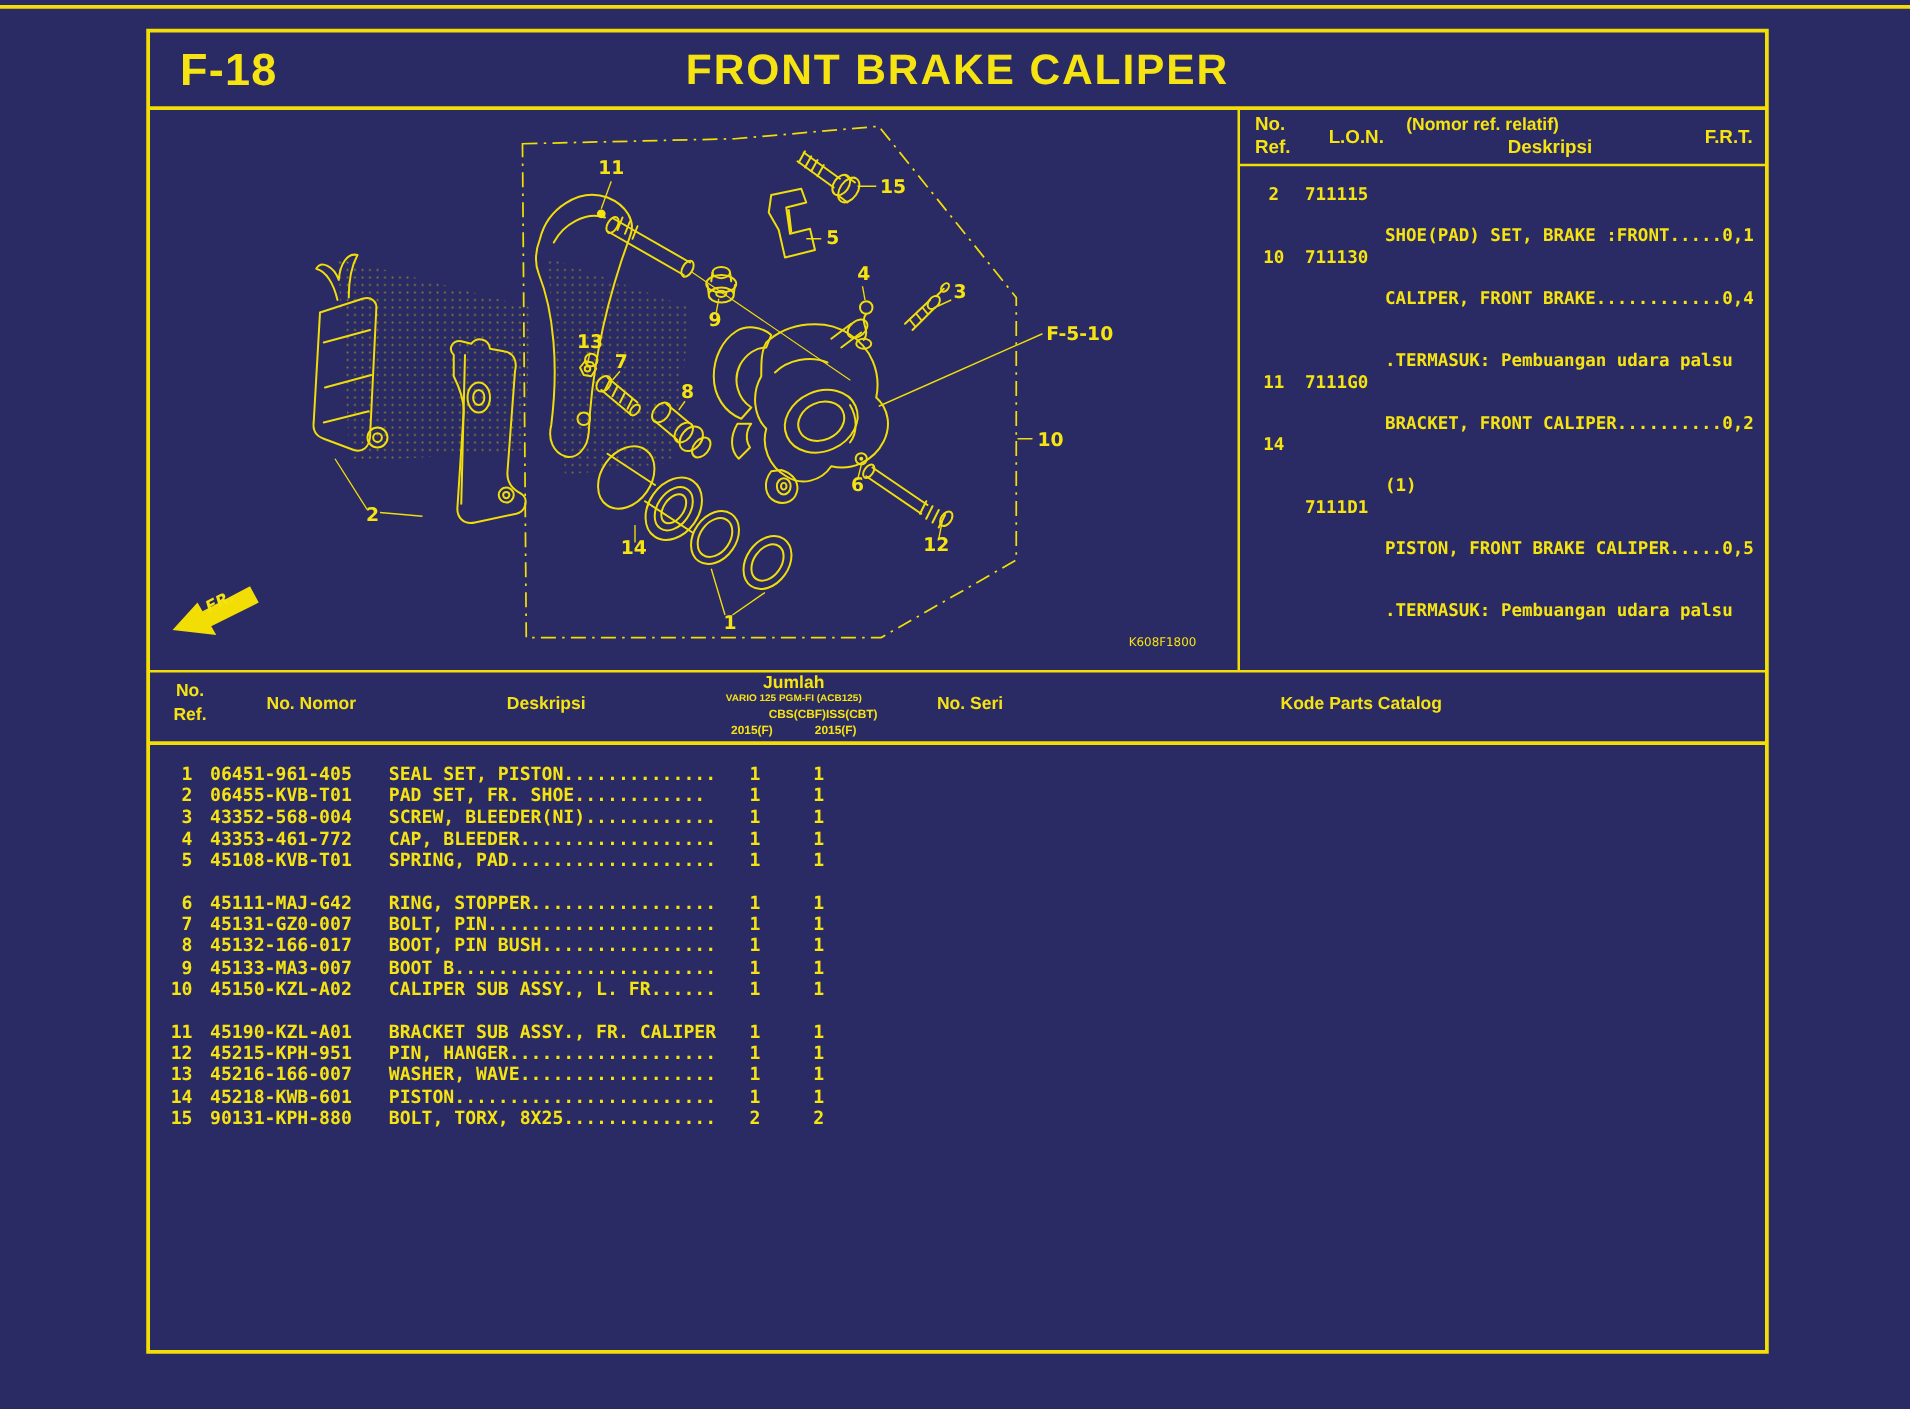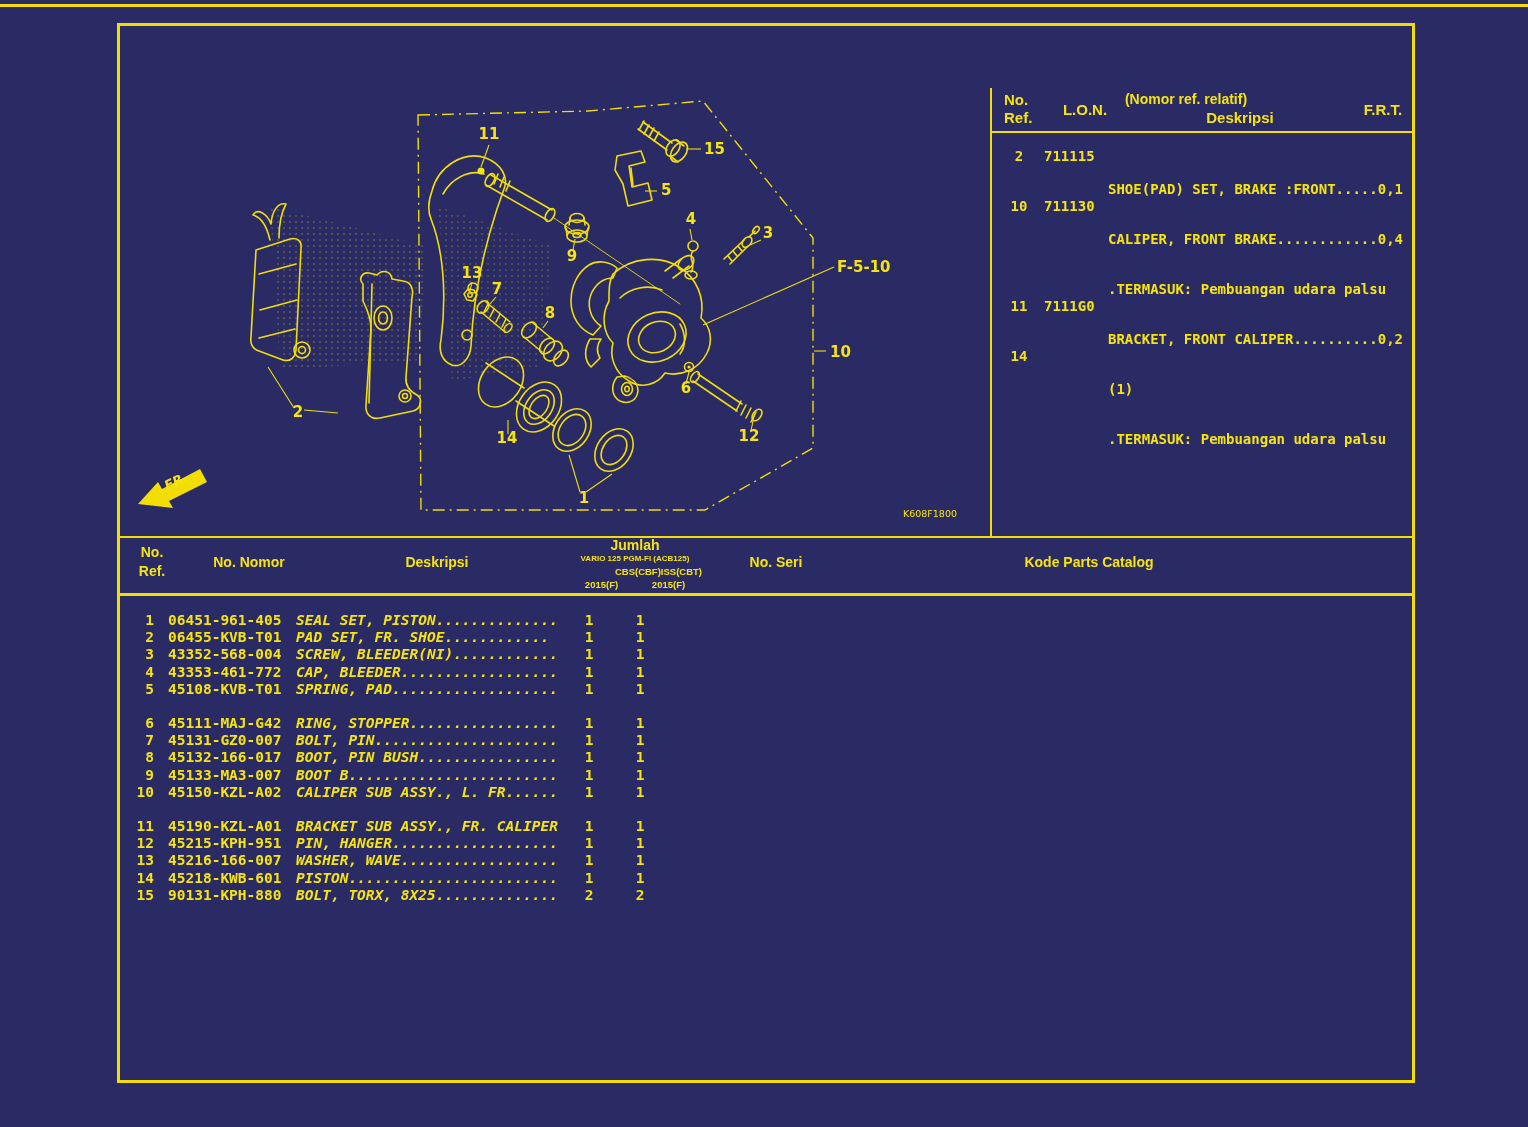--- a/index.html
+++ b/index.html
@@ -36,32 +36,36 @@
   .ph-jumlah .jl3{font-size:9.5px;display:flex;justify-content:flex-end;}
   .ph-jumlah .jl4{font-size:9.5px;display:flex;justify-content:space-around;margin-top:0;}
   .ph-noseri{left:586px;top:16px;width:140px;}
   .ph-kode{left:849px;top:16px;width:240px;}
   .ptable-rows{position:absolute;left:0;top:570px;width:100%;padding-top:16px;
                font-family:"DejaVu Sans Mono",monospace;font-weight:bold;font-size:14.5px;line-height:17.2px;}
   .prow{display:flex;white-space:pre;}
   .prow.gap{margin-top:17px;}
   .pref{width:34px;text-align:right;flex:none;}
   .ppart{width:120px;margin-left:14px;flex:none;}
-  .pdesc{width:270px;margin-left:8px;flex:none;font-style:italic;}
+  .pdesc{width:270px;margin-left:23px;flex:none;}
   .pq1{width:46px;text-align:center;flex:none;}
   .pq2{width:56px;text-align:center;flex:none;}
 </style>
 </head>
 <body>
 
 <div class="screen">
   <div class="topline"></div>
 
   <div class="frame">
 
+    <div class="titlebar">
+      <span class="pcode">F-18</span>
+      <span class="ptitle">FRONT BRAKE CALIPER</span>
+    </div>
 
     <svg class="diagram" viewBox="0 0 870 448" width="870" height="448">
       <defs>
         <pattern id="stip" width="6" height="6" patternUnits="userSpaceOnUse">
           <circle cx="2" cy="2" r="0.8" fill="#d8c80a"></circle>
         </pattern>
       </defs>
 
       <polygon points="150,118 305,158 300,272 160,282" fill="url(#stip)" opacity="0.55"></polygon>
       <polygon points="318,118 432,158 420,282 332,292" fill="url(#stip)" opacity="0.5"></polygon>
@@ -248,20 +252,21 @@
         <span class="rp-nomor">(Nomor ref. relatif)</span>
         <span class="rp-desk">Deskripsi</span>
         <span class="rp-frt">F.R.T.</span>
       </div>
       <div class="rp-rows" id="ref-rows">
           <div class="rrow"><span class="rref">2</span><span class="rlon">711115</span><span class="rdesc">SHOE(PAD) SET, BRAKE :FRONT.....0,1</span></div>
           <div class="rrow"><span class="rref">10</span><span class="rlon">711130</span><span class="rdesc">CALIPER, FRONT BRAKE............0,4</span></div>
           <div class="rrow"><span class="rref"></span><span class="rlon"></span><span class="rdesc">.TERMASUK: Pembuangan udara palsu</span></div>
           <div class="rrow"><span class="rref">11</span><span class="rlon">7111G0</span><span class="rdesc">BRACKET, FRONT CALIPER..........0,2</span></div>
           <div class="rrow"><span class="rref">14</span><span class="rlon"></span><span class="rdesc">(1)</span></div>
+          <div class="rrow"><span class="rref"></span><span class="rlon">7111D1</span><span class="rdesc">PISTON, FRONT BRAKE CALIPER.....0,5</span></div>
           <div class="rrow"><span class="rref"></span><span class="rlon"></span><span class="rdesc">.TERMASUK: Pembuangan udara palsu</span></div>
         </div>
     </div>
 
     <div class="ptable-header">
       <span class="blk ph-noref">
         <span>No.</span><br>
         <span>Ref.</span>
       </span>
       <span class="blk ph-nopart">No. Nomor</span>

